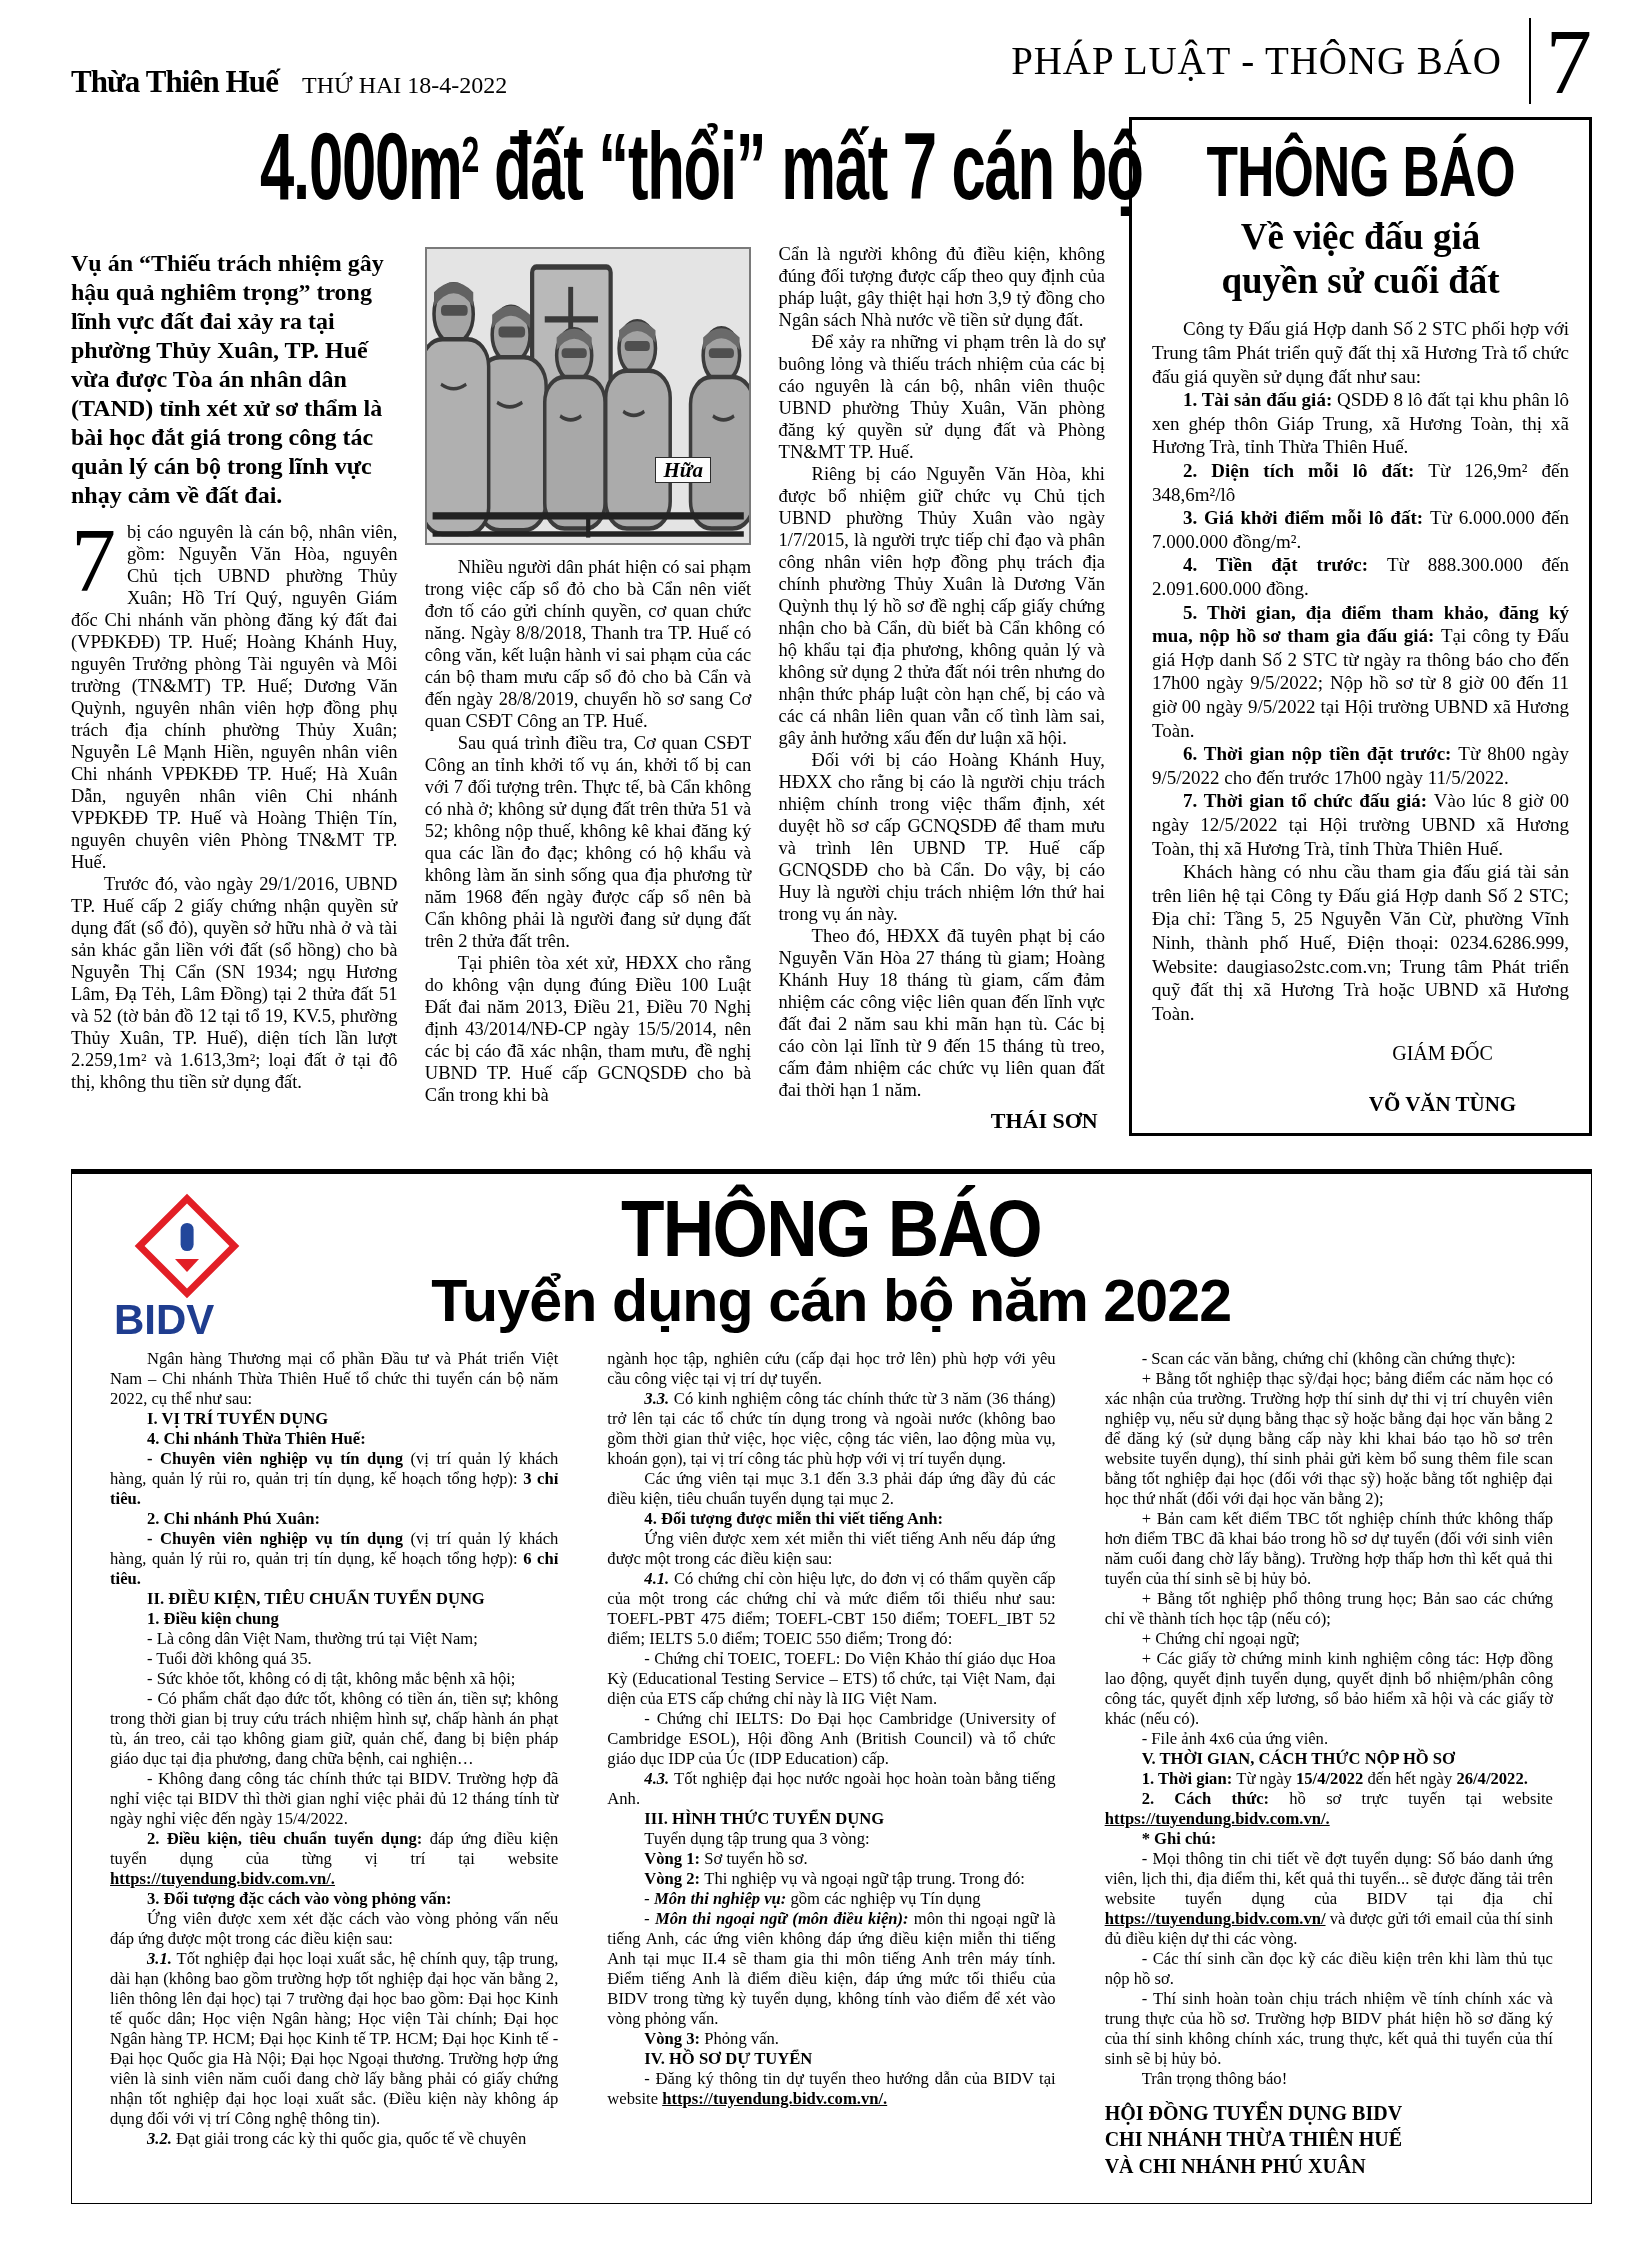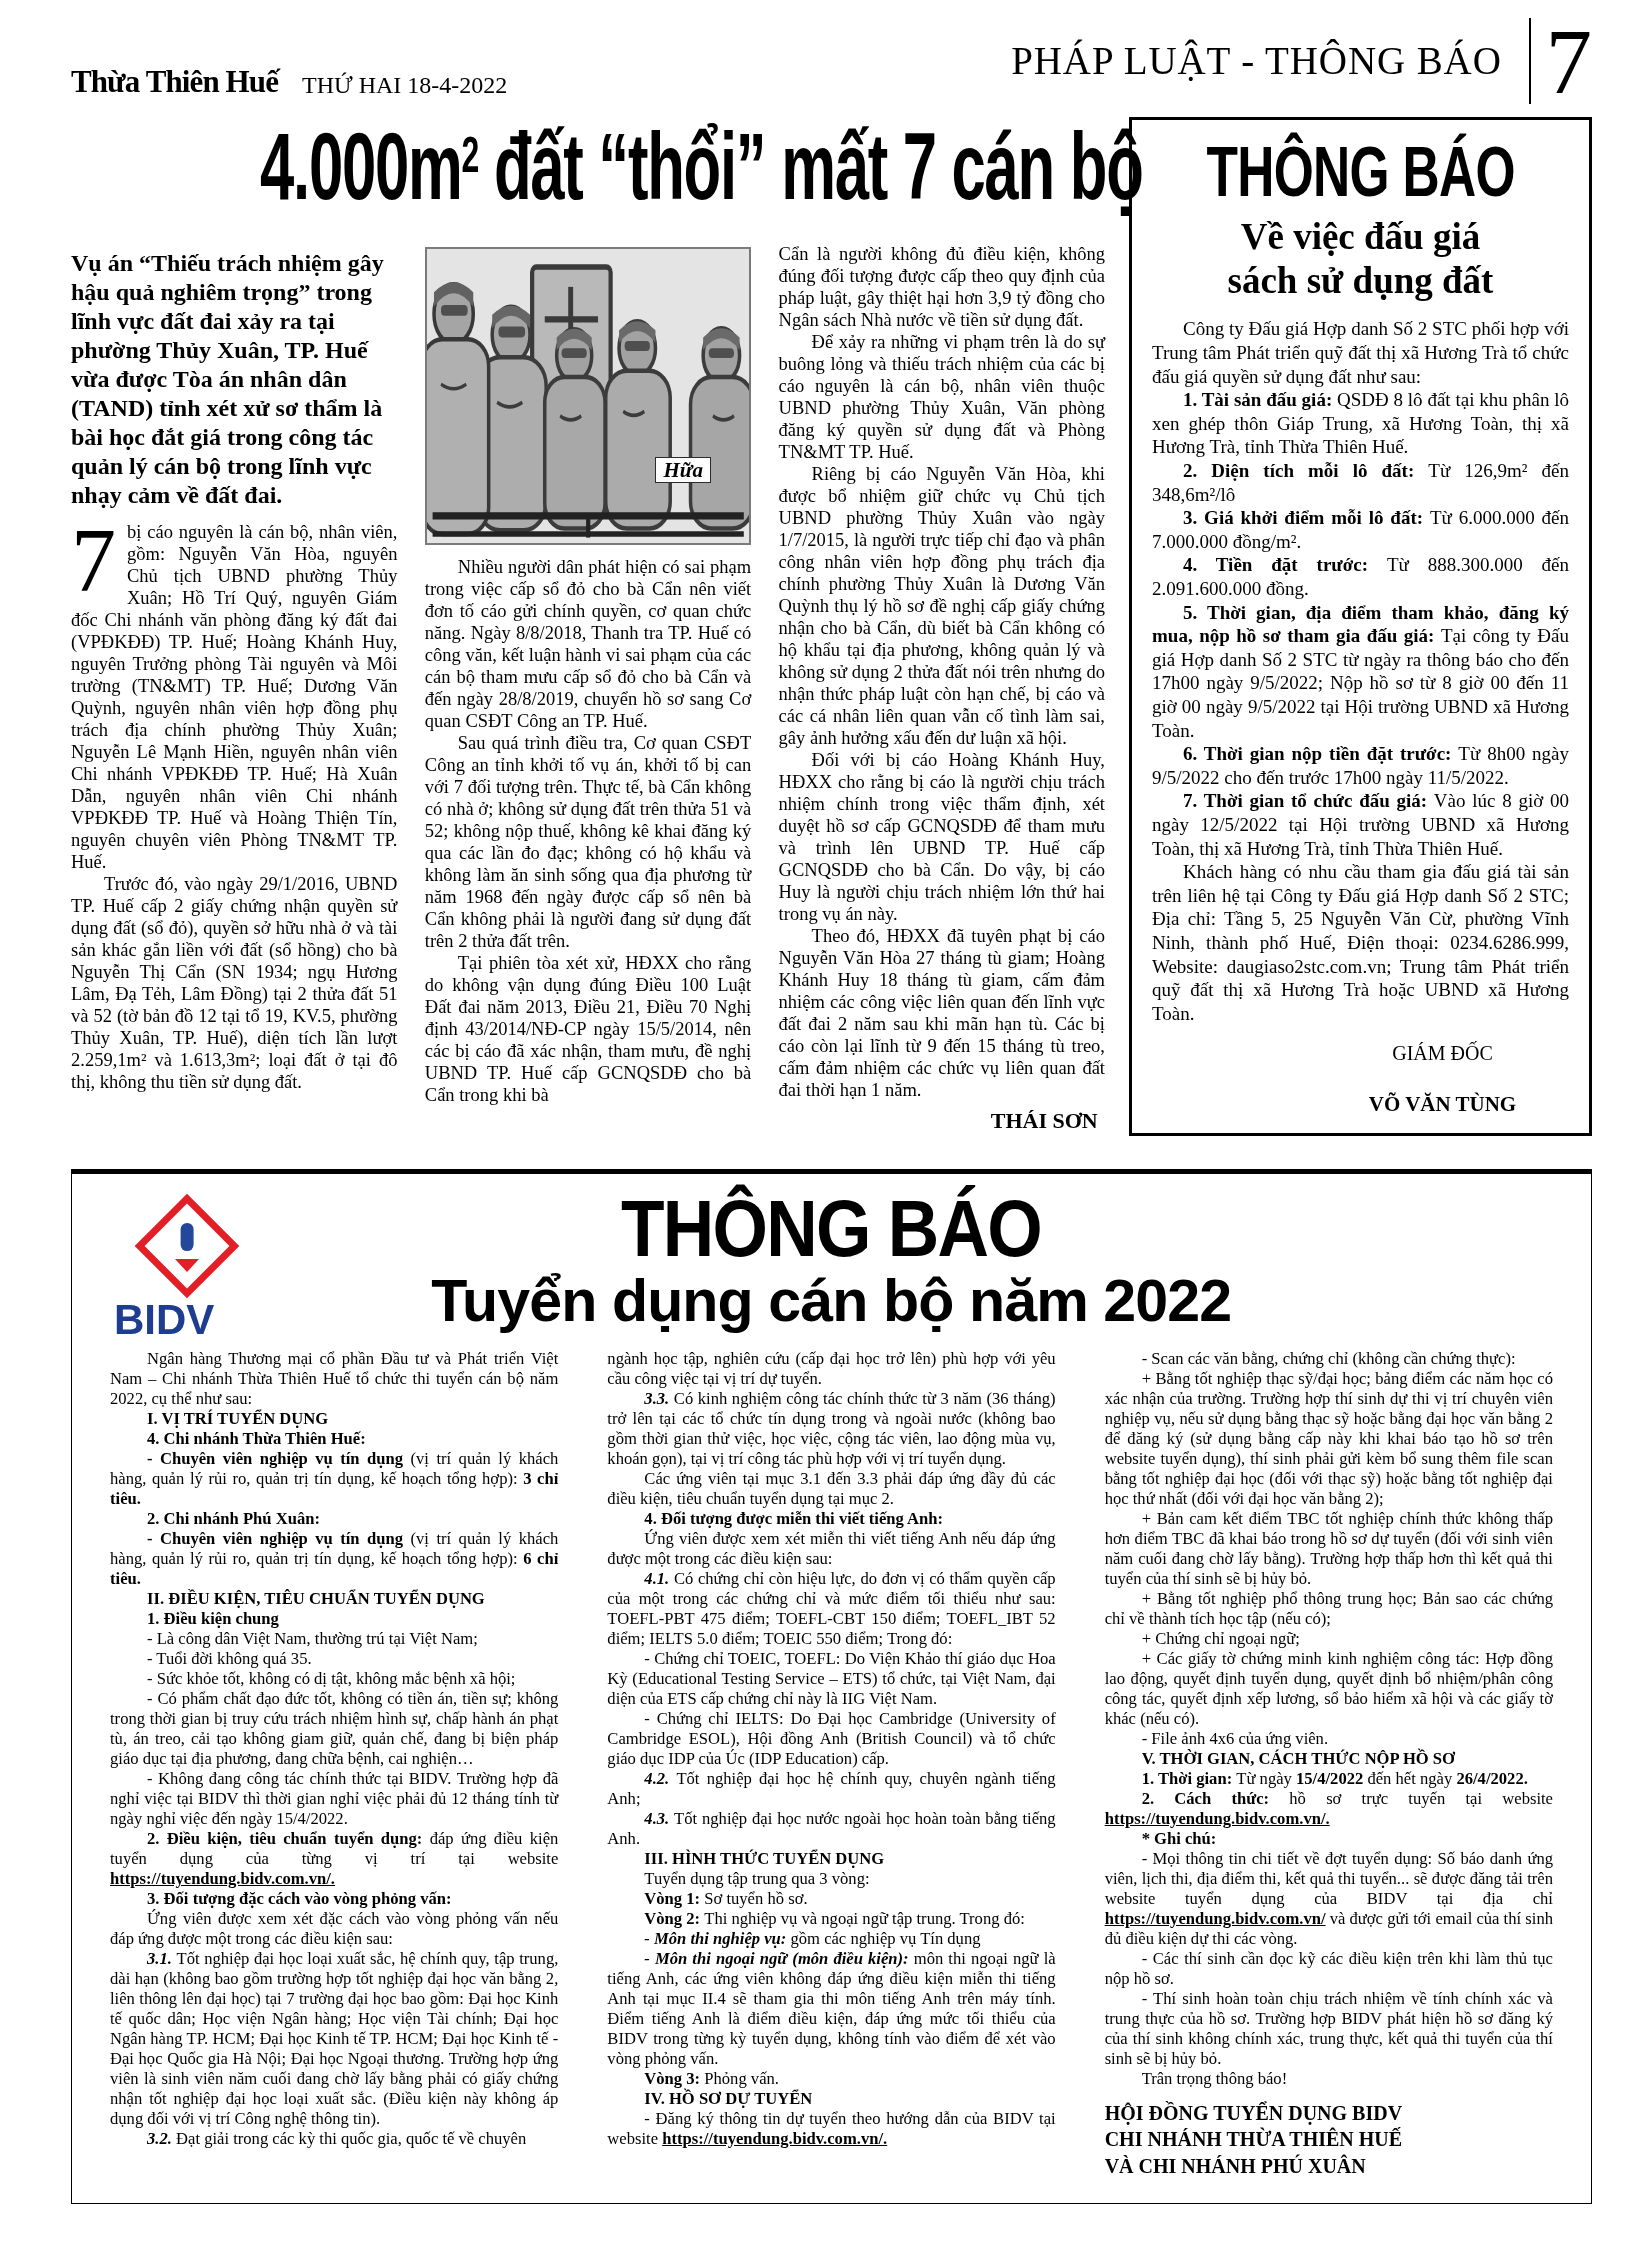--- a/index.html
+++ b/index.html
@@ -175,21 +175,21 @@
           <p class="body ind">Đối với bị cáo Hoàng Khánh Huy, HĐXX cho rằng bị cáo là người chịu trách nhiệm chính trong việc thẩm định, xét duyệt hồ sơ cấp GCNQSDĐ để tham mưu và trình lên UBND TP. Huế cấp GCNQSDĐ cho bà Cẩn. Do vậy, bị cáo Huy là người chịu trách nhiệm lớn thứ hai trong vụ án này.</p>
           <p class="body ind">Theo đó, HĐXX đã tuyên phạt bị cáo Nguyễn Văn Hòa 27 tháng tù giam; Hoàng Khánh Huy 18 tháng tù giam, cấm đảm nhiệm các công việc liên quan đến lĩnh vực đất đai 2 năm sau khi mãn hạn tù. Các bị cáo còn lại lĩnh từ 9 đến 15 tháng tù treo, cấm đảm nhiệm các chức vụ liên quan đất đai thời hạn 1 năm.</p>
           <p class="byline">THÁI SƠN</p>
         </div>
 
       </div>
     </article>
 
     <aside class="notice">
       <h2 class="n-title"><span class="n-title-inner">THÔNG BÁO</span></h2>
-      <h3 class="n-sub"><span>Về việc đấu giá</span><br><span>sách sử dụng đất</span></h3>
+      <h3 class="n-sub"><span>Về việc đấu giá</span><br><span>quyền sử cuối đất</span></h3>
       <p class="n-p">Công ty Đấu giá Hợp danh Số 2 STC phối hợp với Trung tâm Phát triển quỹ đất thị xã Hương Trà tổ chức đấu giá quyền sử dụng đất như sau:</p>
       <p class="n-p"><b>1. Tài sản đấu giá: </b><span>QSDĐ 8 lô đất tại khu phân lô xen ghép thôn Giáp Trung, xã Hương Toàn, thị xã Hương Trà, tỉnh Thừa Thiên Huế.</span></p>
       <p class="n-p"><b>2. Diện tích mỗi lô đất: </b><span>Từ 126,9m² đến 348,6m²/lô</span></p>
       <p class="n-p"><b>3. Giá khởi điểm mỗi lô đất: </b><span>Từ 6.000.000 đến 7.000.000 đồng/m².</span></p>
       <p class="n-p"><b>4. Tiền đặt trước: </b><span>Từ 888.300.000 đến 2.091.600.000 đồng.</span></p>
       <p class="n-p"><b>5. Thời gian, địa điểm tham khảo, đăng ký mua, nộp hồ sơ tham gia đấu giá: </b><span>Tại công ty Đấu giá Hợp danh Số 2 STC từ ngày ra thông báo cho đến 17h00 ngày 9/5/2022; Nộp hồ sơ từ 8 giờ 00 đến 11 giờ 00 ngày 9/5/2022 tại Hội trường UBND xã Hương Toàn.</span></p>
       <p class="n-p"><b>6. Thời gian nộp tiền đặt trước: </b><span>Từ 8h00 ngày 9/5/2022 cho đến trước 17h00 ngày 11/5/2022.</span></p>
       <p class="n-p"><b>7. Thời gian tổ chức đấu giá: </b><span>Vào lúc 8 giờ 00 ngày 12/5/2022 tại Hội trường UBND xã Hương Toàn, thị xã Hương Trà, tỉnh Thừa Thiên Huế.</span></p>
       <p class="n-p"><b></b><span>Khách hàng có nhu cầu tham gia đấu giá tài sản trên liên hệ tại Công ty Đấu giá Hợp danh Số 2 STC; Địa chỉ: Tầng 5, 25 Nguyễn Văn Cừ, phường Vĩnh Ninh, thành phố Huế, Điện thoại: 0234.6286.999, Website: daugiaso2stc.com.vn; Trung tâm Phát triển quỹ đất thị xã Hương Trà hoặc UBND xã Hương Toàn.</span></p>
       <div class="n-sign">
@@ -237,21 +237,20 @@
 
       <div class="bcol">
         <p class="noind">ngành học tập, nghiên cứu (cấp đại học trở lên) phù hợp với yêu cầu công việc tại vị trí dự tuyển.</p>
         <p><b class="bi">3.3. </b><span>Có kinh nghiệm công tác chính thức từ 3 năm (36 tháng) trở lên tại các tổ chức tín dụng trong và ngoài nước (không bao gồm thời gian thử việc, học việc, cộng tác viên, lao động mùa vụ, khoán gọn), tại vị trí công tác phù hợp với vị trí tuyển dụng.</span></p>
         <p>Các ứng viên tại mục 3.1 đến 3.3 phải đáp ứng đầy đủ các điều kiện, tiêu chuẩn tuyển dụng tại mục 2.</p>
         <p class="bh">4. Đối tượng được miễn thi viết tiếng Anh:</p>
         <p>Ứng viên được xem xét miễn thi viết tiếng Anh nếu đáp ứng được một trong các điều kiện sau:</p>
         <p><b class="bi">4.1. </b><span>Có chứng chỉ còn hiệu lực, do đơn vị có thẩm quyền cấp của một trong các chứng chỉ và mức điểm tối thiểu như sau: TOEFL-PBT 475 điểm; TOEFL-CBT 150 điểm; TOEFL_IBT 52 điểm; IELTS 5.0 điểm; TOEIC 550 điểm; Trong đó:</span></p>
         <p>- Chứng chỉ TOEIC, TOEFL: Do Viện Khảo thí giáo dục Hoa Kỳ (Educational Testing Service – ETS) tổ chức, tại Việt Nam, đại diện của ETS cấp chứng chỉ này là IIG Việt Nam.</p>
         <p>- Chứng chỉ IELTS: Do Đại học Cambridge (University of Cambridge ESOL), Hội đồng Anh (British Council) và tổ chức giáo dục IDP của Úc (IDP Education) cấp.</p>
-        <p><b class="bi">4.2. </b><span>Tốt nghiệp đại học hệ chính quy, chuyên ngành tiếng Anh;</span></p>
         <p><b class="bi">4.3. </b><span>Tốt nghiệp đại học nước ngoài học hoàn toàn bằng tiếng Anh.</span></p>
         <p class="bh">III. HÌNH THỨC TUYỂN DỤNG</p>
         <p>Tuyển dụng tập trung qua 3 vòng:</p>
         <p><b>Vòng 1: </b><span>Sơ tuyển hồ sơ.</span></p>
         <p><b>Vòng 2: </b><span>Thi nghiệp vụ và ngoại ngữ tập trung. Trong đó:</span></p>
         <p><b class="bi">- Môn thi nghiệp vụ: </b><span>gồm các nghiệp vụ Tín dụng</span></p>
         <p><b class="bi">- Môn thi ngoại ngữ (môn điều kiện): </b><span>môn thi ngoại ngữ là tiếng Anh, các ứng viên không đáp ứng điều kiện miễn thi tiếng Anh tại mục II.4 sẽ tham gia thi môn tiếng Anh trên máy tính. Điểm tiếng Anh là điểm điều kiện, đáp ứng mức tối thiểu của BIDV trong từng kỳ tuyển dụng, không tính vào điểm để xét vào vòng phỏng vấn.</span></p>
         <p><b>Vòng 3: </b><span>Phỏng vấn.</span></p>
         <p class="bh">IV. HỒ SƠ DỰ TUYỂN</p>
         <p><span>- Đăng ký thông tin dự tuyển theo hướng dẫn của BIDV tại website </span><b class="lnk">https://tuyendung.bidv.com.vn/.</b></p>

